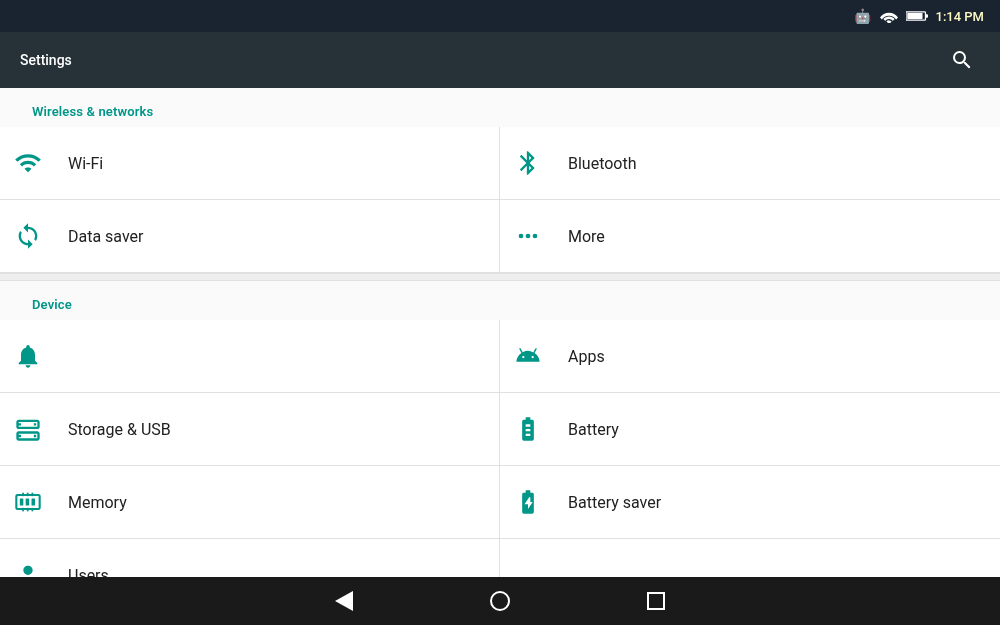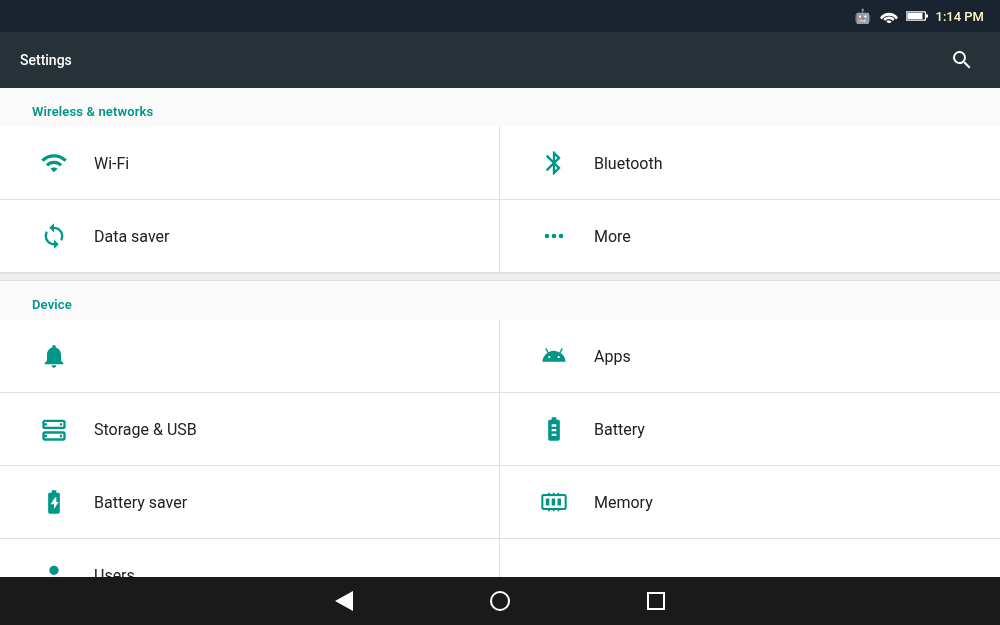--- a/index.html
+++ b/index.html
@@ -76,21 +76,21 @@
 
     .settings-grid {
       display: grid;
       grid-template-columns: 1fr 1fr;
       background: white;
     }
 
     .settings-item {
       display: flex;
       align-items: center;
-      padding: 16px 34px;
+      padding: 16px 8px;
       cursor: pointer;
       border-bottom: 1px solid #e0e0e0;
       min-height: 72px;
       position: relative;
     }
 
     .settings-item:nth-child(odd) {
       border-right: 1px solid #e0e0e0;
     }
 
@@ -276,30 +276,20 @@
         <span class="item-label">Storage &amp; USB</span>
       </div>
 
       <div class="settings-item">
         <div class="item-icon">
           <svg viewBox="0 0 24 24">
               <path d="M15.67 4H14V2h-4v2H8.33C7.6 4 7 4.6 7 5.33v15.33C7 21.4 7.6 22 8.33 22h7.33c.74 0 1.34-.6 1.34-1.33V5.33C17 4.6 16.4 4 15.67 4zm-1.67 14h-4v-2h4v2zm0-4h-4v-2h4v2zm0-4h-4V8h4v2z"></path>
             </svg>
         </div>
         <span class="item-label">Battery</span>
-      </div>
-
-      <div class="settings-item">
-        <div class="item-icon">
-          <svg viewBox="0 0 24 24">
-              <path d="M15.67 4H14V2h-4v2H8.33C7.6 4 7 4.6 7 5.33v15.33C7 21.4 7.6 22 8.33 22h7.33c.74 0 1.34-.6 1.34-1.33V5.33C17 4.6 16.4 4 15.67 4zm-2.67 14H9v-2h4v2zm1-4H9v-2h5v2zm0-4H9V8h5v2z" opacity="0"></path>
-              <path d="M15.67 4H14V2h-4v2H8.33C7.6 4 7 4.6 7 5.33v15.33C7 21.4 7.6 22 8.33 22h7.33c.74 0 1.34-.6 1.34-1.33V5.33C17 4.6 16.4 4 15.67 4zm-1.67 4v4h2l-4 6v-4H9l4-6z"></path>
-            </svg>
-        </div>
-        <span class="item-label">Battery saver</span>
       </div>
 
       <div class="settings-item">
         <div class="item-icon">
           <svg viewBox="0 0 24 24">
               <path d="M2 4v16h20V4H2zm18 14H4V6h16v12zM6 10h2v2H6zm0 4h2v2H6zm4-4h2v2h-2zm0 4h2v2h-2zm4-4h2v2h-2zm0 4h2v2h-2z" opacity="0"></path>
               <rect x="2" y="6" width="20" height="12" rx="1" fill="none" stroke="#009688" stroke-width="1.8"></rect>
               <rect x="5" y="9" width="3" height="6" rx="0.5"></rect>
               <rect x="10" y="9" width="3" height="6" rx="0.5"></rect>
               <rect x="15" y="9" width="3" height="6" rx="0.5"></rect>
@@ -310,20 +300,30 @@
               <rect x="11" y="17" width="1.5" height="3"></rect>
               <rect x="15" y="17" width="1.5" height="3"></rect>
             </svg>
         </div>
         <span class="item-label">Memory</span>
       </div>
 
       <div class="settings-item">
         <div class="item-icon">
           <svg viewBox="0 0 24 24">
+              <path d="M15.67 4H14V2h-4v2H8.33C7.6 4 7 4.6 7 5.33v15.33C7 21.4 7.6 22 8.33 22h7.33c.74 0 1.34-.6 1.34-1.33V5.33C17 4.6 16.4 4 15.67 4zm-2.67 14H9v-2h4v2zm1-4H9v-2h5v2zm0-4H9V8h5v2z" opacity="0"></path>
+              <path d="M15.67 4H14V2h-4v2H8.33C7.6 4 7 4.6 7 5.33v15.33C7 21.4 7.6 22 8.33 22h7.33c.74 0 1.34-.6 1.34-1.33V5.33C17 4.6 16.4 4 15.67 4zm-1.67 4v4h2l-4 6v-4H9l4-6z"></path>
+            </svg>
+        </div>
+        <span class="item-label">Battery saver</span>
+      </div>
+
+      <div class="settings-item">
+        <div class="item-icon">
+          <svg viewBox="0 0 24 24">
               <path d="M12 12c2.21 0 4-1.79 4-4s-1.79-4-4-4-4 1.79-4 4 1.79 4 4 4zm0 2c-2.67 0-8 1.34-8 4v2h16v-2c0-2.66-5.33-4-8-4z"></path>
             </svg>
         </div>
         <span class="item-label">Users</span>
       </div>
 
     </div>
   </div>
 
 </div>

